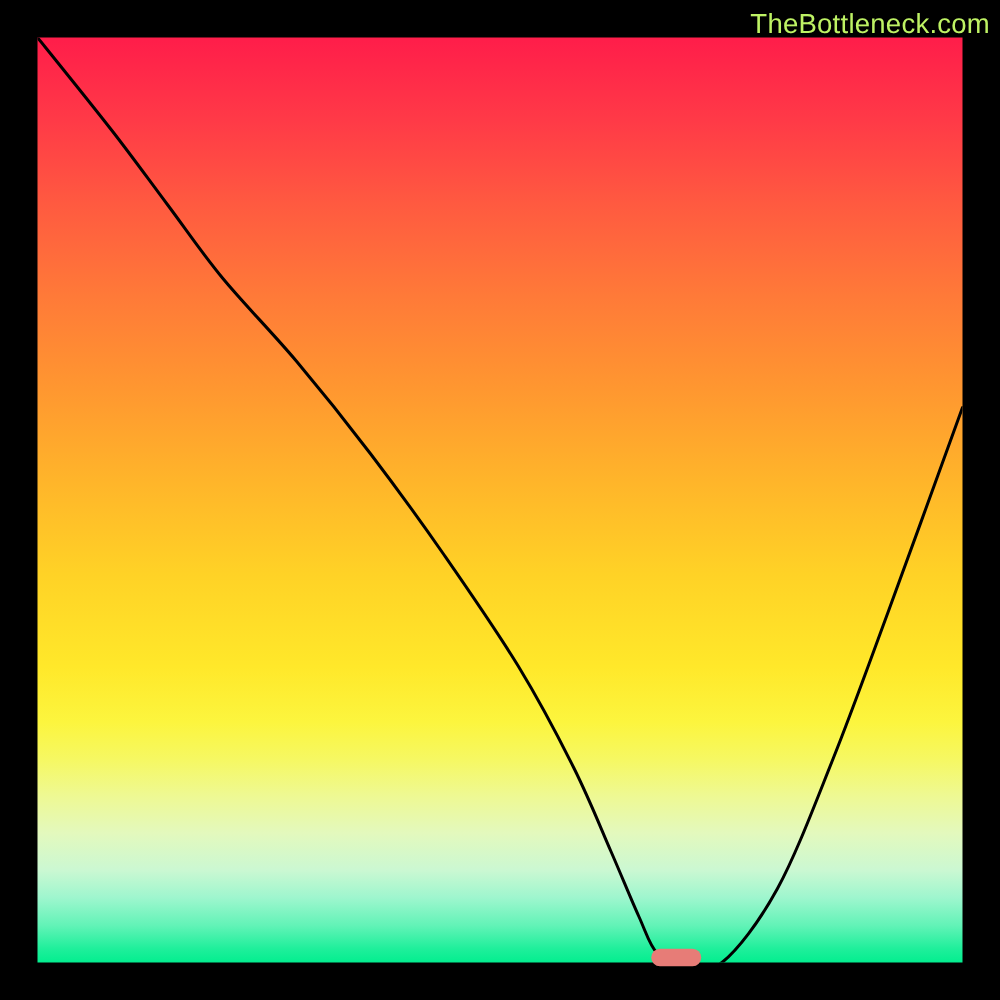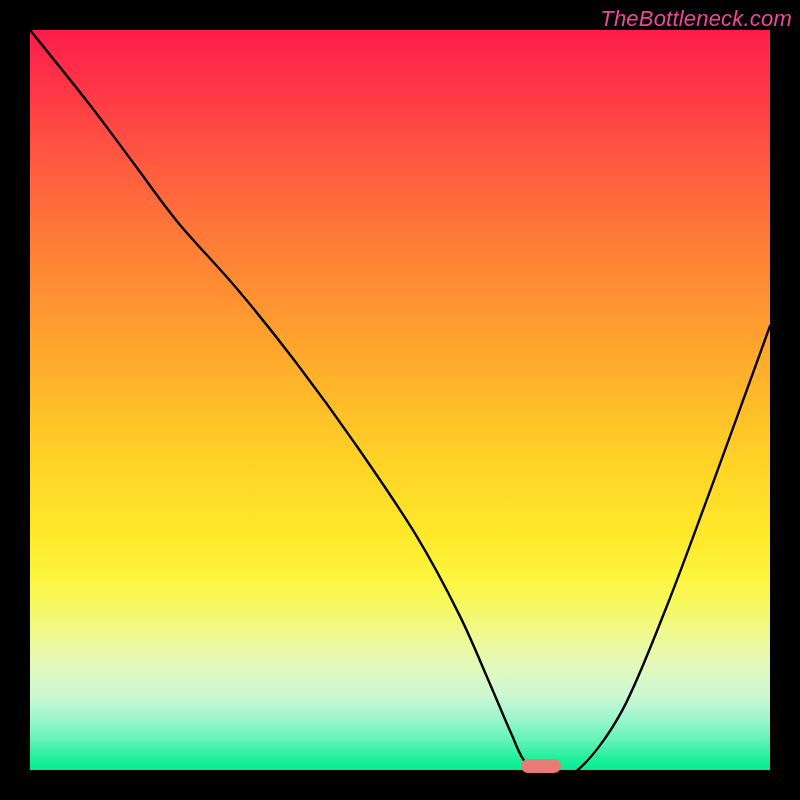--- a/index.html
+++ b/index.html
@@ -57,24 +57,23 @@
     width: 40px;
     height: 14px;
     border-radius: 7px;
     background: #E77C77;
     transform: translate(-50%, -50%);
   }
   .watermark {
     position: absolute;
     top: 6px;
     right: 8px;
-    color: #ec4899;
+    color: #bef264;
     font-size: 22px;
     letter-spacing: 0.2px;
-    font-style: italic;
   }
 </style>
 </head>
 <body>
 
 <div class="frame">
   <div class="plot">
     <svg class="curve-svg" viewBox="0 0 740 740" preserveAspectRatio="none">
       <path id="curve-path" fill="none" stroke="#000" stroke-width="2.4" stroke-linecap="round" stroke-linejoin="round" d="M 0.0 0.0 C 9.9 12.3, 41.9 51.8, 59.2 74.0 C 76.5 96.2, 88.8 113.5, 103.6 133.2 C 118.4 152.9, 130.7 171.4, 148.0 192.4 C 165.3 213.4, 187.5 235.6, 207.2 259.0 C 226.9 282.4, 246.7 307.1, 266.4 333.0 C 286.1 358.9, 305.9 386.0, 325.6 414.4 C 345.3 442.8, 367.5 474.8, 384.8 503.2 C 402.1 531.6, 416.9 559.9, 429.2 584.6 C 441.5 609.3, 450.2 631.5, 458.8 651.2 C 467.4 670.9, 474.8 689.4, 481.0 703.0 C 487.2 716.6, 489.6 726.4, 495.8 732.6 C 502.0 738.8, 509.4 738.8, 518.0 740.0 C 526.6 741.2, 535.3 749.9, 547.6 740.0 C 559.9 730.1, 577.2 707.9, 592.0 680.8 C 606.8 653.7, 621.6 614.2, 636.4 577.2 C 651.2 540.2, 663.5 505.7, 680.8 458.8 C 698.1 411.9, 730.1 323.1, 740.0 296.0"></path>
     </svg>

